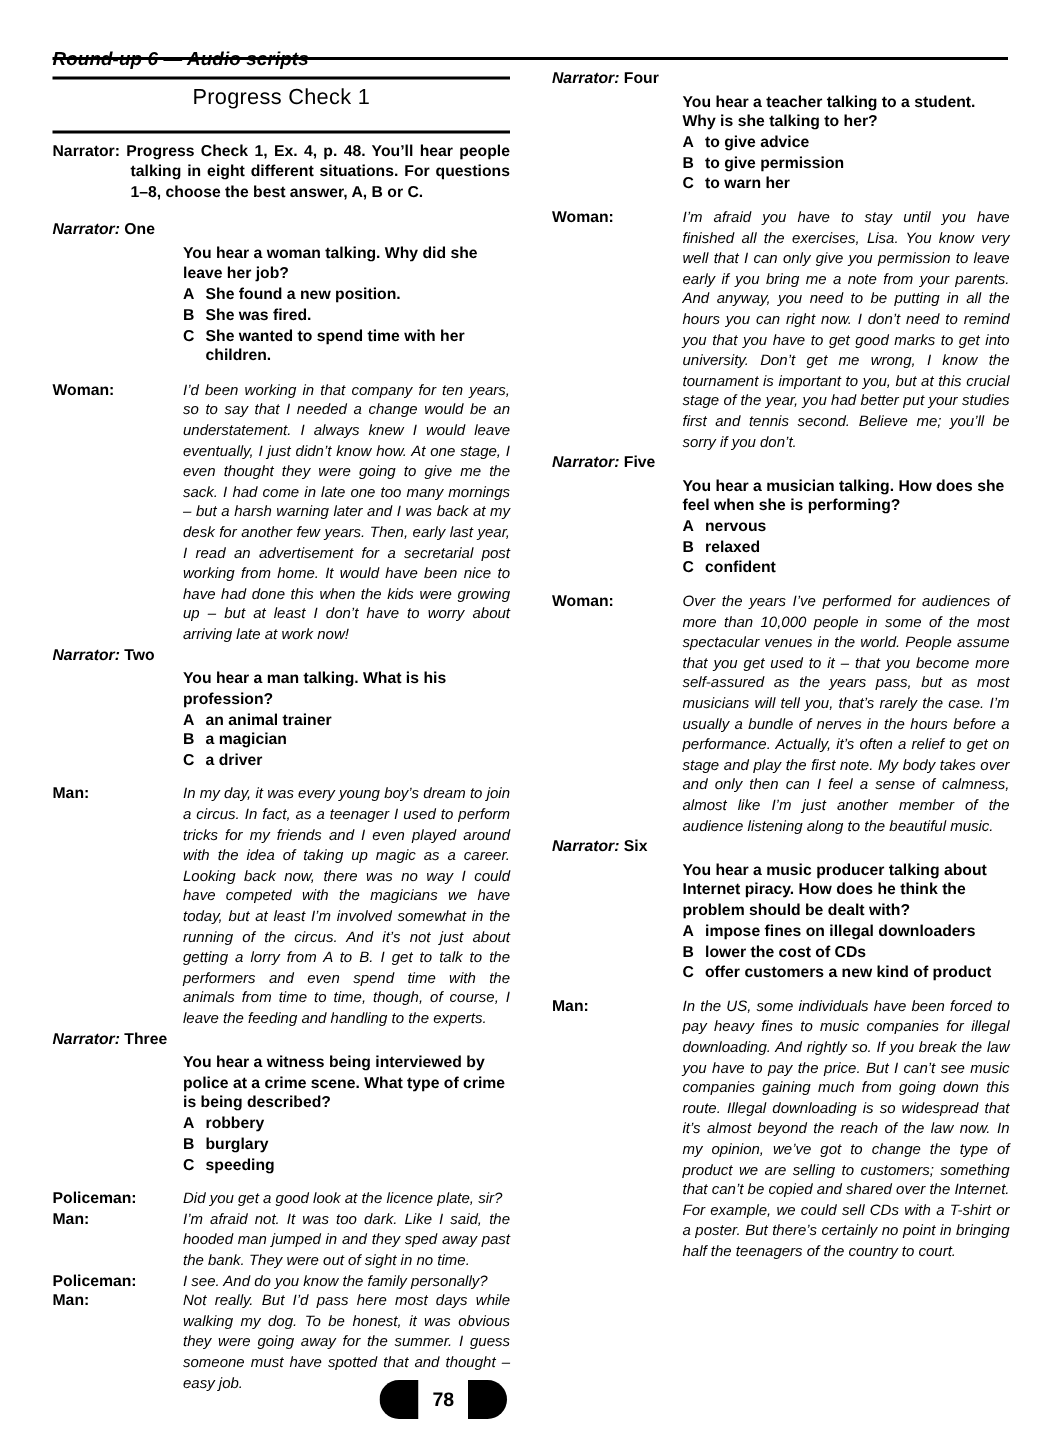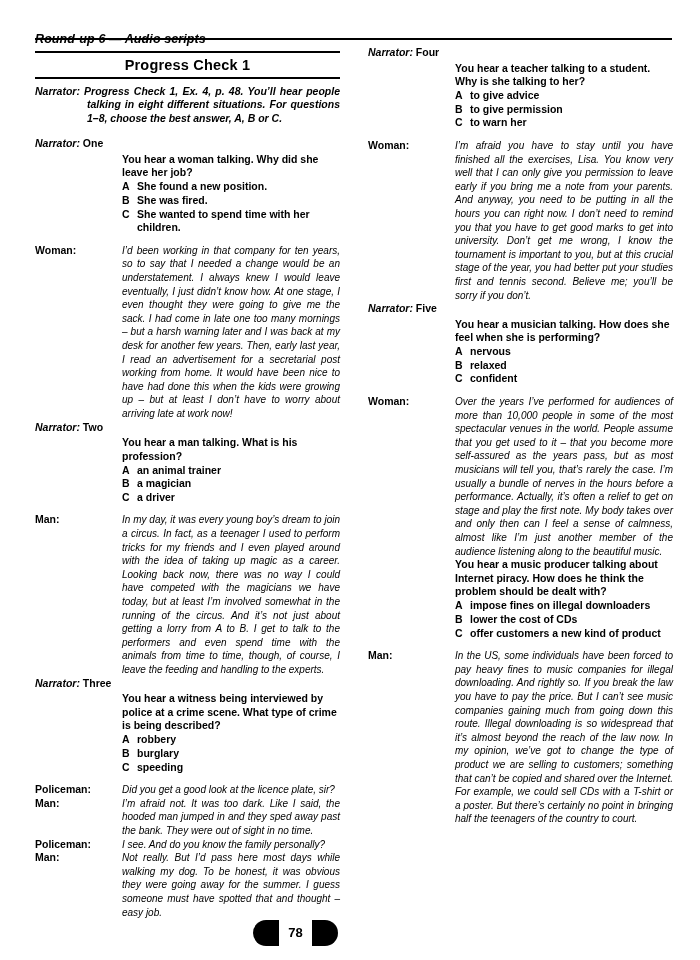--- a/index.html
+++ b/index.html
@@ -62,36 +62,35 @@
     margin: 5px 0 0 0;
   }
   .title-rule-bottom {
     width: 305px;
     height: 2px;
     background: #000;
     margin: 0 0 6px 0;
   }
   .section-title {
     text-align: center;
-    font-weight: bold;
+    font-weight: normal;
     font-size: 14.5px;
-    padding: 4px 0 4px 0;
+    padding: 4px 0 14px 0;
     letter-spacing: 0.2px;
   }
 
   .exref {
     font-style: italic;
     font-weight: bold;
     font-size: 10.5px;
     margin: 6px 0 7px 0;
   }
 
   
   .intro {
-    font-style: italic;
     font-weight: bold;
     font-size: 10.5px;
     line-height: 13.4px;
     text-align: justify;
     padding-left: 52px;
     text-indent: -52px;
     margin-bottom: 12px;
   }
   .intro .lbl { }
 
@@ -345,20 +344,24 @@
           <span class="otext">confident</span>
         </div>
       </div>
       <div class="speech">
         <div class="who">Woman:</div>
         <div class="body">Over the years I’ve performed for audiences of more than 10,000 people in some of the most spectacular venues in the world. People assume that you get used to it – that you become more self-assured as the years pass, but as most musicians will tell you, that’s rarely the case. I’m usually a bundle of nerves in the hours before a performance. Actually, it’s often a relief to get on stage and play the first note. My body takes over and only then can I feel a sense of calmness, almost like I’m just another member of the audience listening along to the beautiful music.</div>
       </div>
     </div>
 
     <div>
+      <div class="narr-line">
+        <span class="lbl">Narrator:</span>
+        <span class="val">Six</span>
+      </div>
       <div class="qblock">
         <div class="qtext">You hear a music producer talking about Internet piracy. How does he think the problem should be dealt with?</div>
         <div class="opt">
           <span class="letter">A</span>
           <span class="otext">impose fines on illegal downloaders</span>
         </div>
         <div class="opt">
           <span class="letter">B</span>
           <span class="otext">lower the cost of CDs</span>
         </div>

